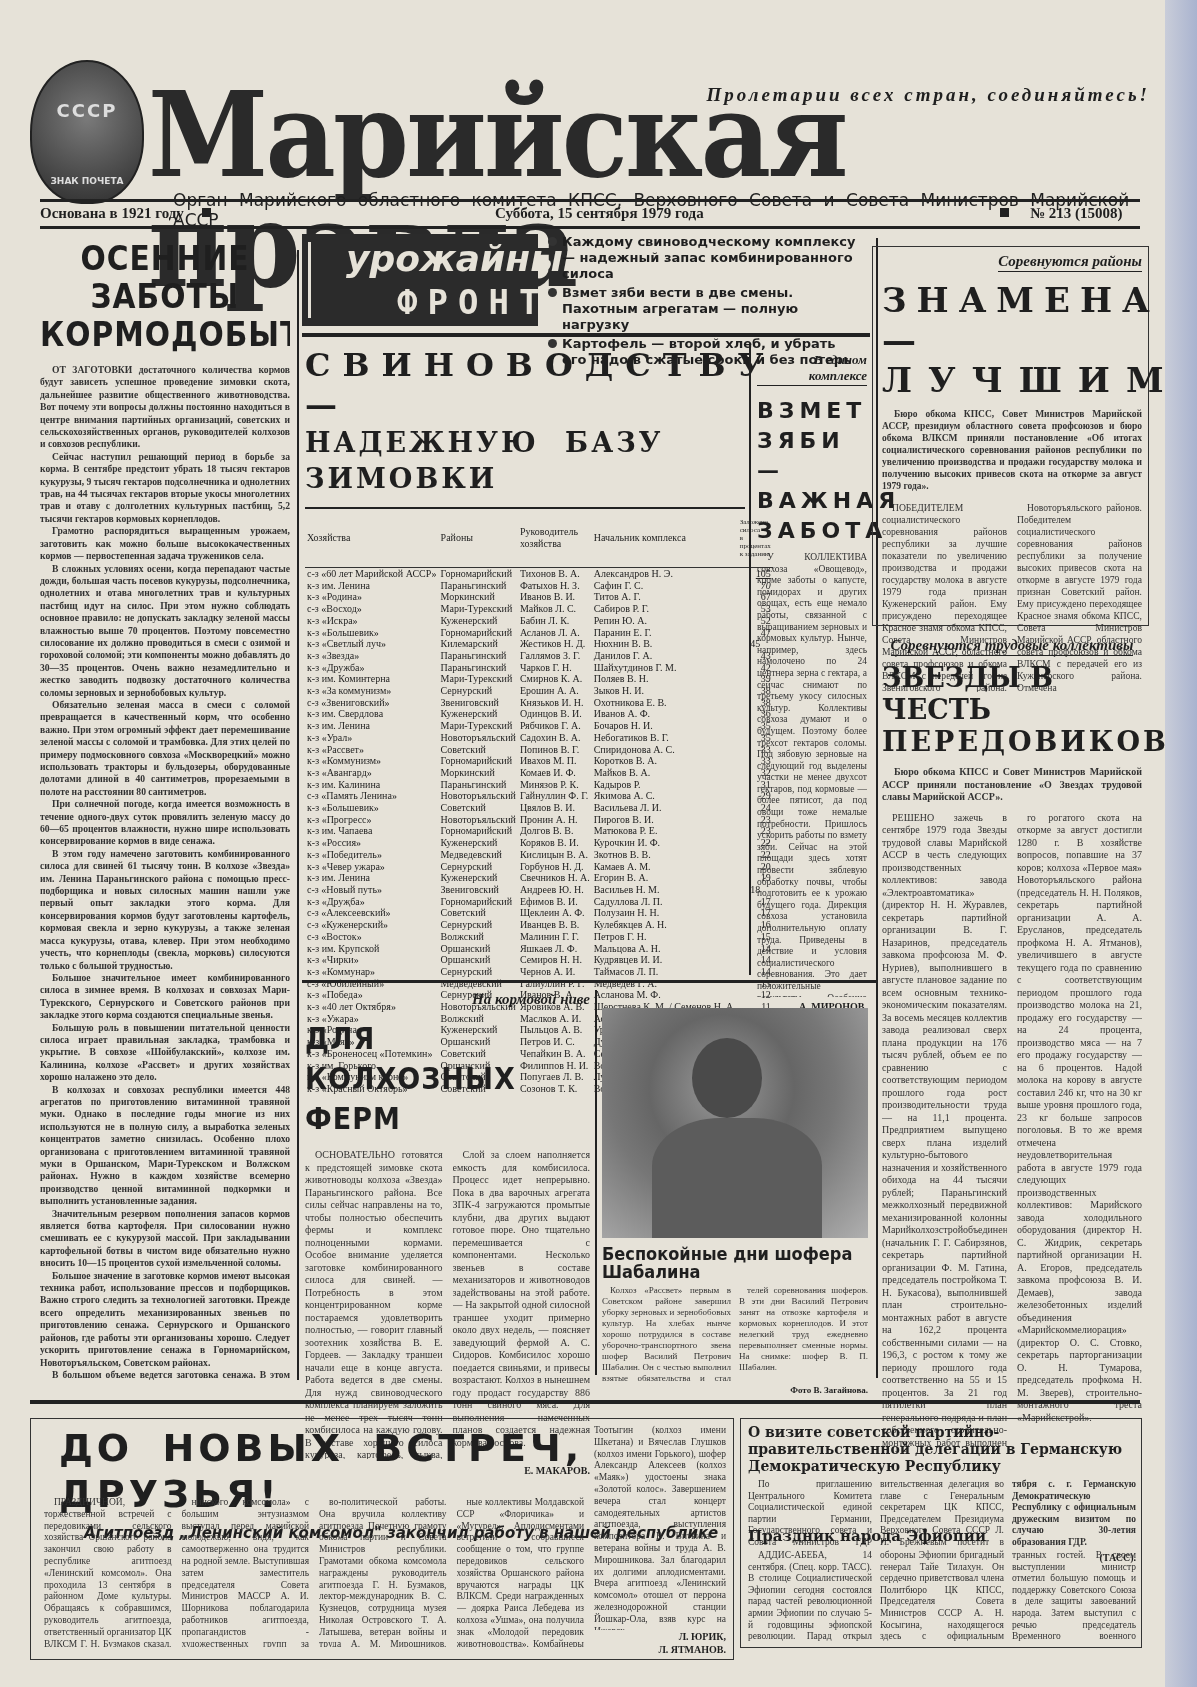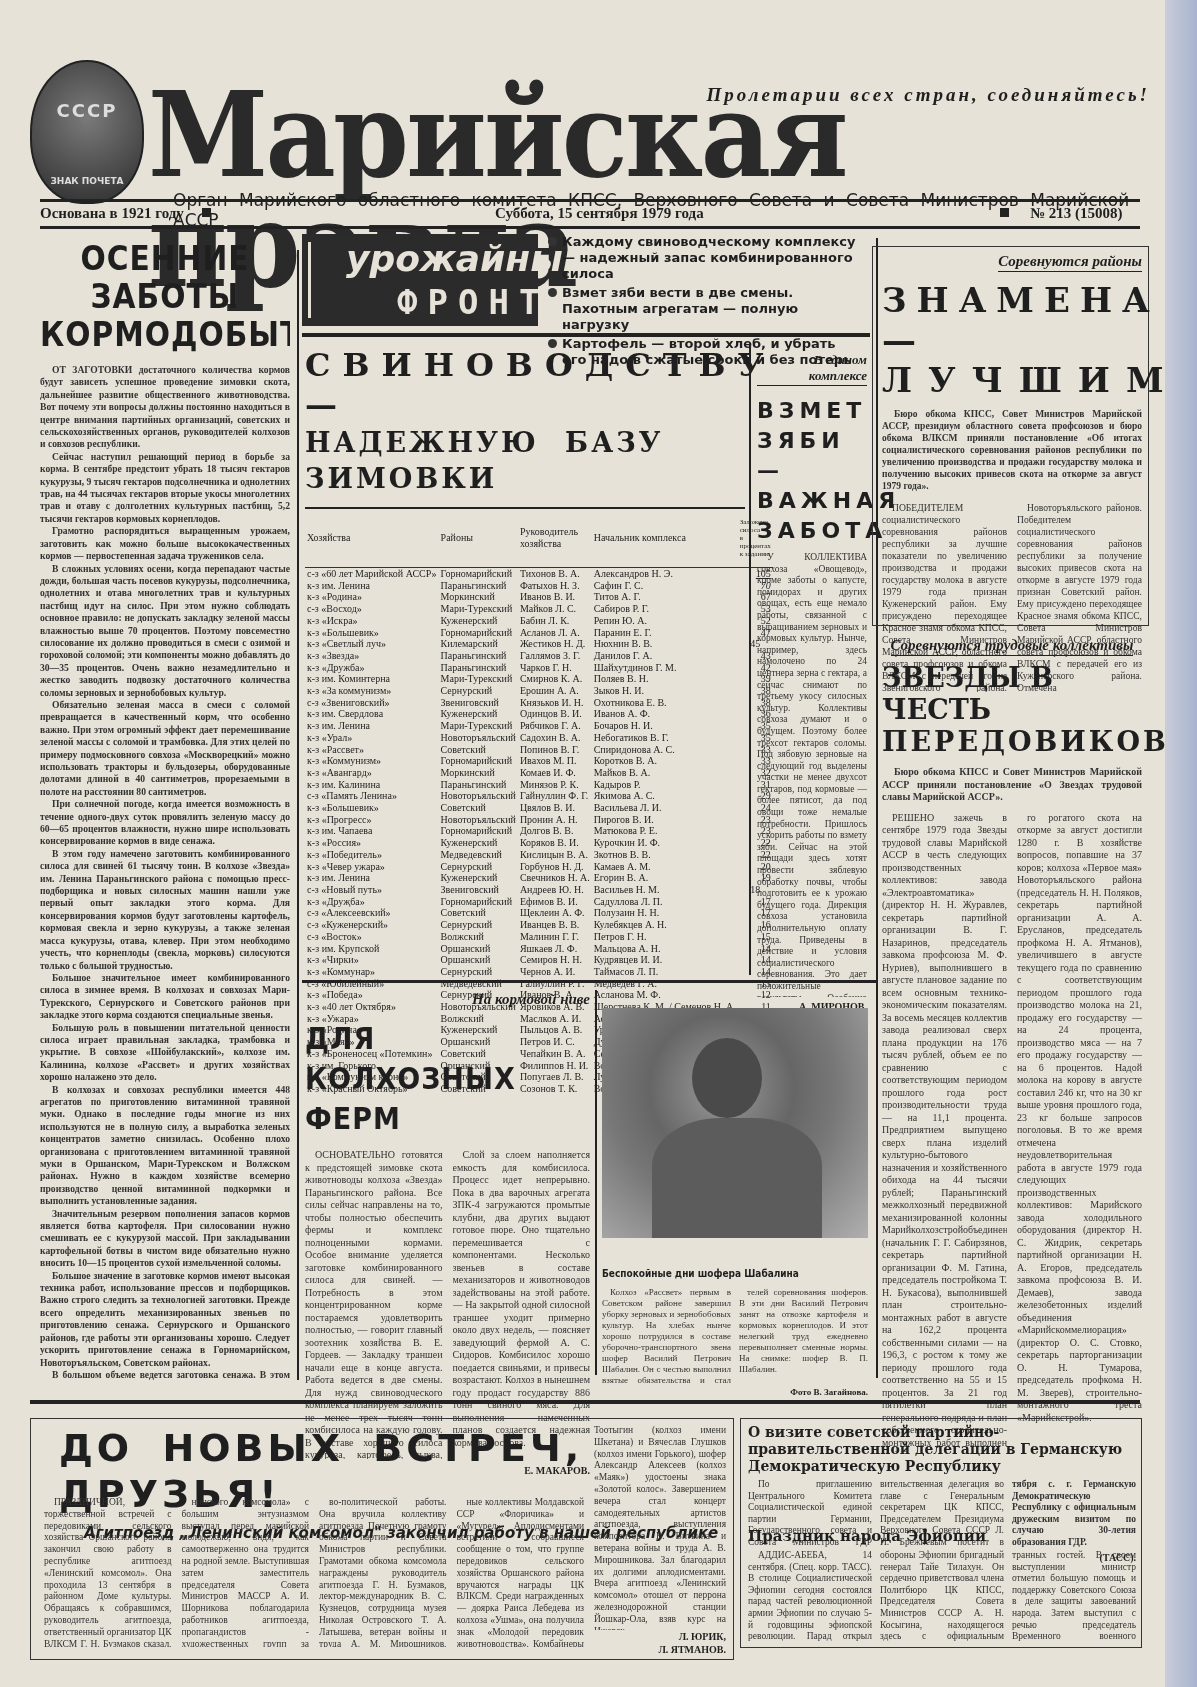--- a/index.html
+++ b/index.html
@@ -470,21 +470,21 @@
     </div>
     <div style="text-align:right;font:bold 10px 'Liberation Serif',serif;margin-top:6px;">Е. МАКАРОВ.</div>
   </div>
   <div class="vline" style="left:595px;top:990px;height:385px;"></div>
 
   <div class="photo" style="left:602px;top:1008px;width:266px;height:230px;">
     <div style="position:absolute;left:90px;top:30px;width:70px;height:80px;border-radius:50%;background:#4a4a4a;"></div>
     <div style="position:absolute;left:50px;top:110px;width:170px;height:120px;border-radius:40% 40% 0 0;background:#5c5c5c;"></div>
   </div>
   <div class="col" style="left:602px;top:1245px;width:266px;">
-    <div class="h-cond" style="font-size:10px;line-height:18px;margin-top:20px;">Беспокойные дни шофера Шабалина</div>
+    <div class="h-cond" style="font-size:18px;line-height:18px;">Беспокойные дни шофера Шабалина</div>
     <div style="display:flex;gap:8px;margin-top:4px;">
       <div class="txt" style="flex:1;font-size:9px;line-height:11px;height:100px;overflow:hidden;text-indent:8px;">Колхоз «Рассвет» первым в Советском районе завершил уборку зерновых и зернобобовых культур. На хлебах нынче хорошо потрудился в составе уборочно-транспортного звена шофер Василий Петрович Шабалин. Он с честью выполнил взятые обязательства и стал одним из победи-</div>
       <div class="txt" style="flex:1;font-size:9px;line-height:11px;height:100px;overflow:hidden;text-indent:8px;">телей соревнования шоферов. В эти дни Василий Петрович занят на отвозке картофеля и кормовых корнеплодов. И этот нелегкий труд ежедневно перевыполняет сменные нормы. На снимке: шофер В. П. Шабалин.</div>
     </div>
     <div style="text-align:right;font:bold 9px 'Liberation Serif',serif;">Фото В. Загайнова.</div>
   </div>
 
   <div class="rule" style="left:30px;top:1400px;width:1110px;height:4px;"></div>
 
   <div class="boxed" style="left:30px;top:1418px;width:702px;height:240px;"></div>

